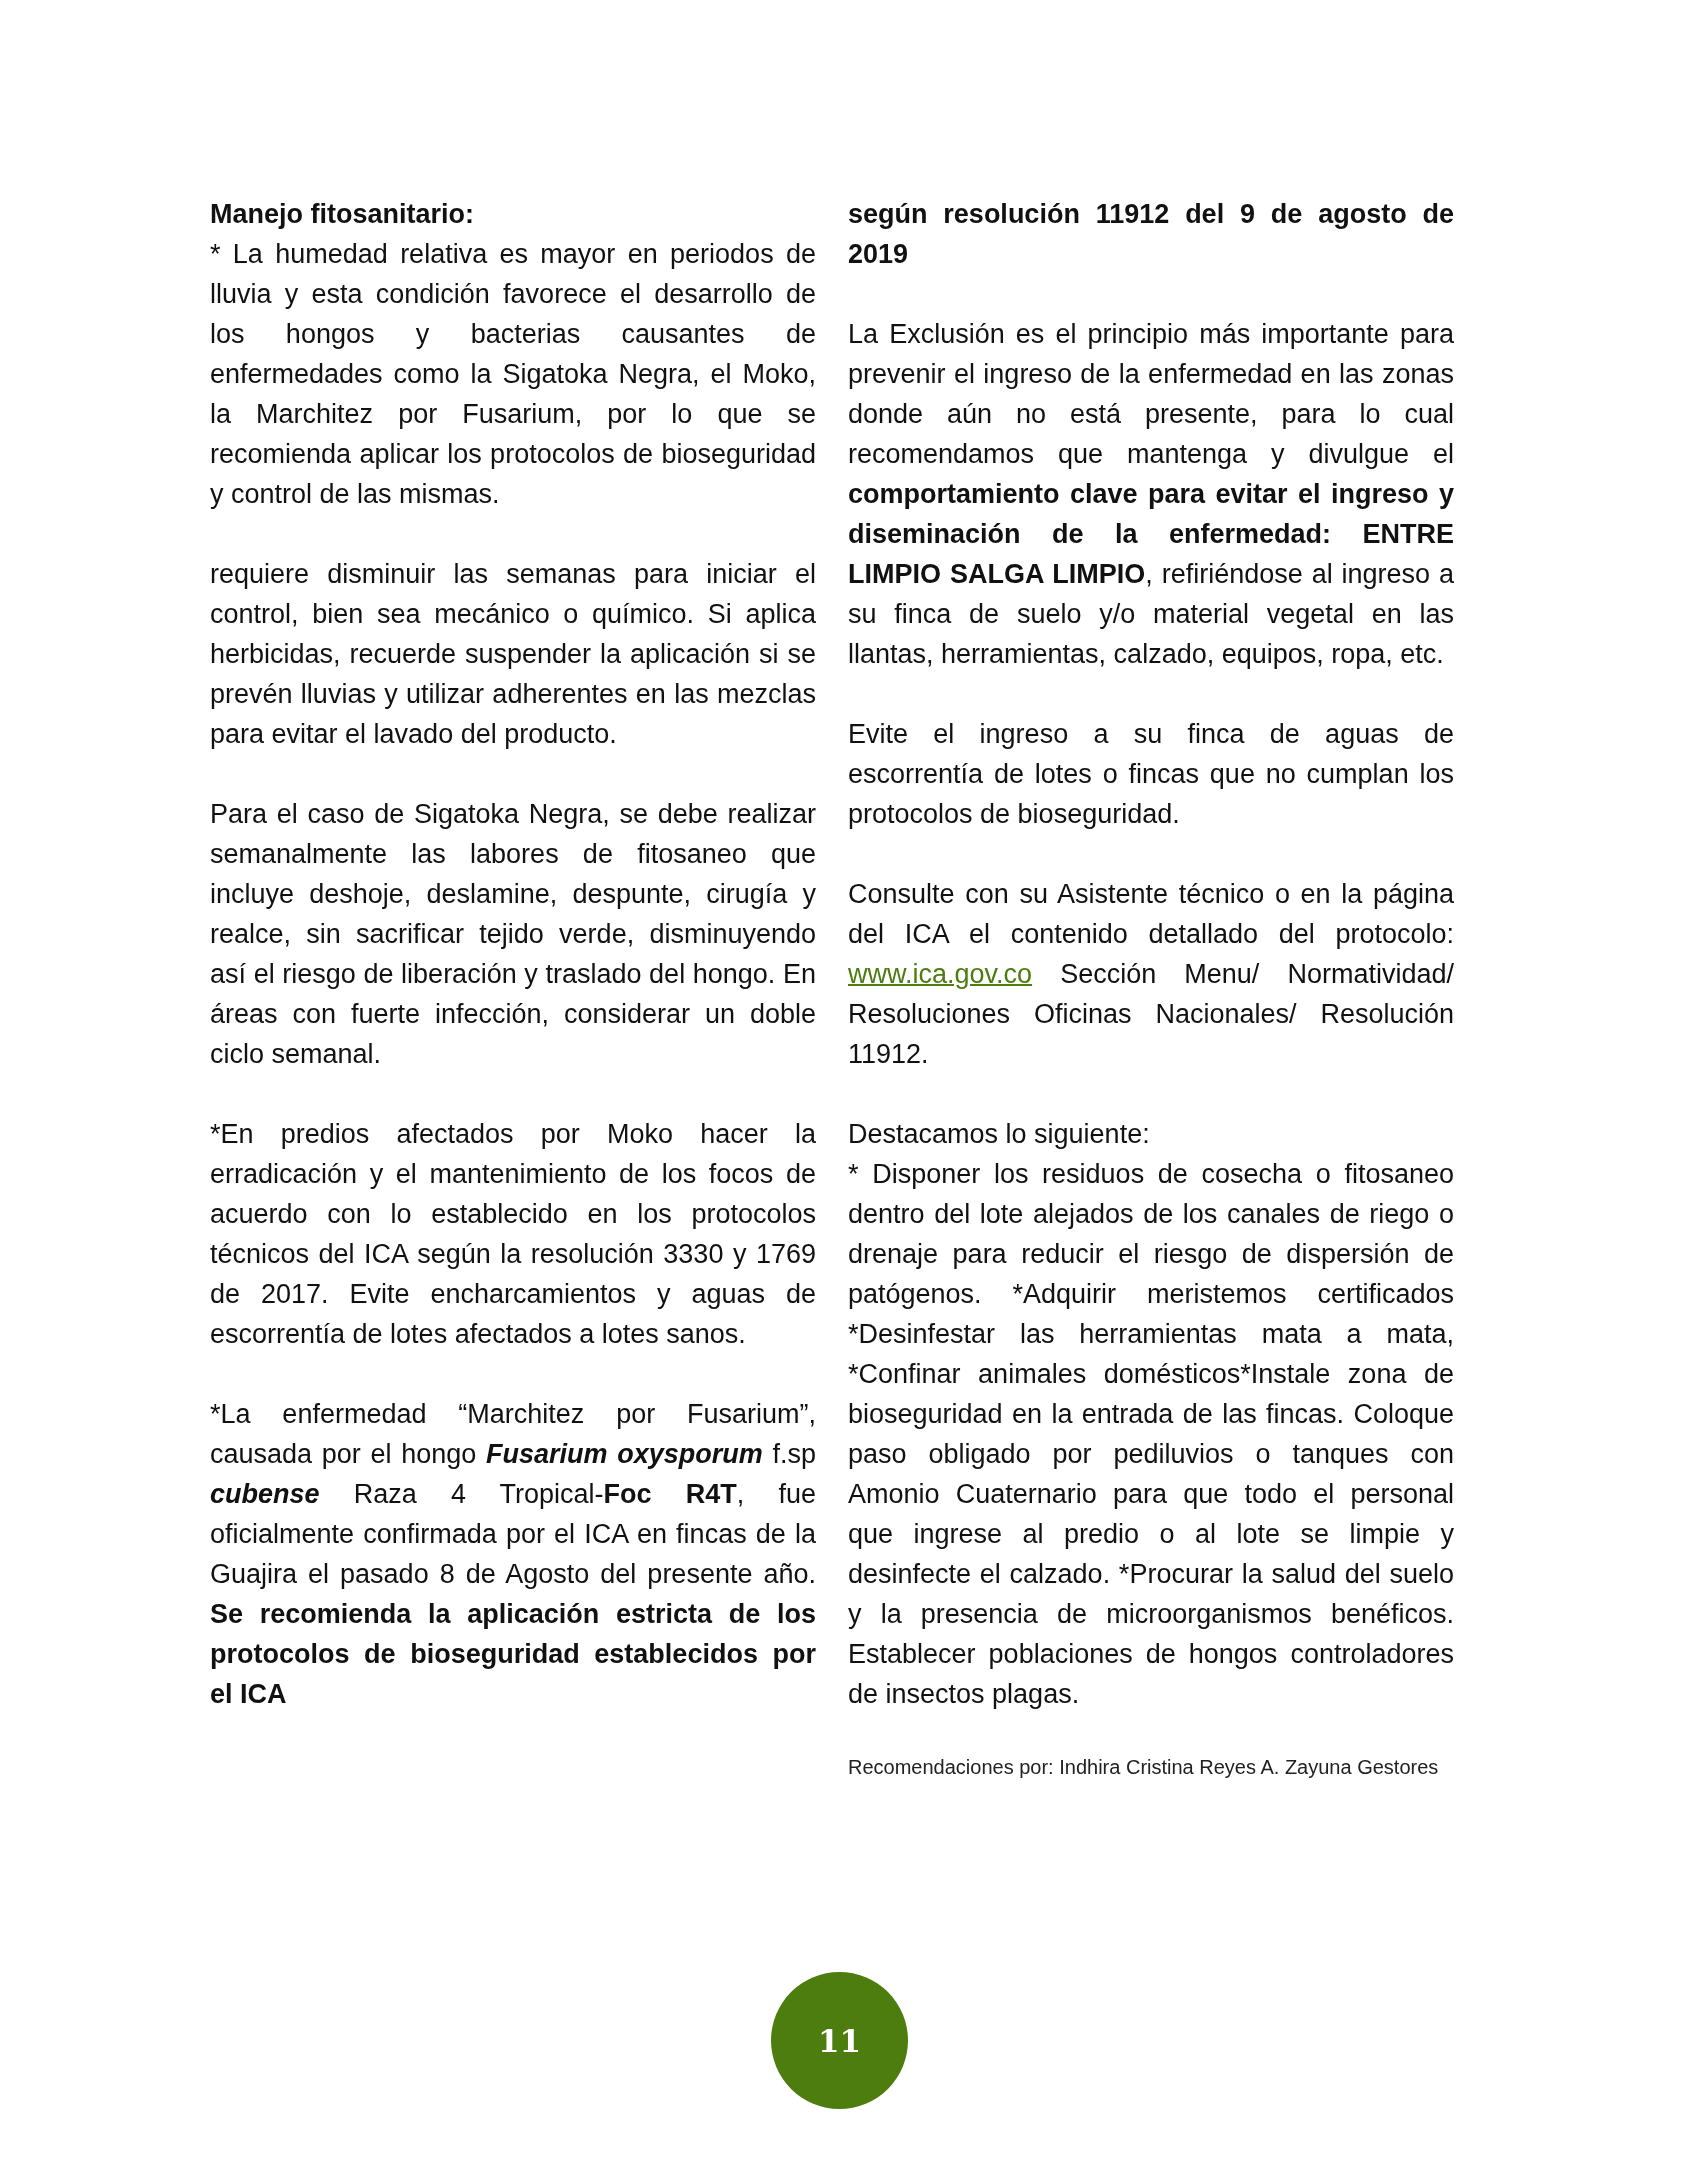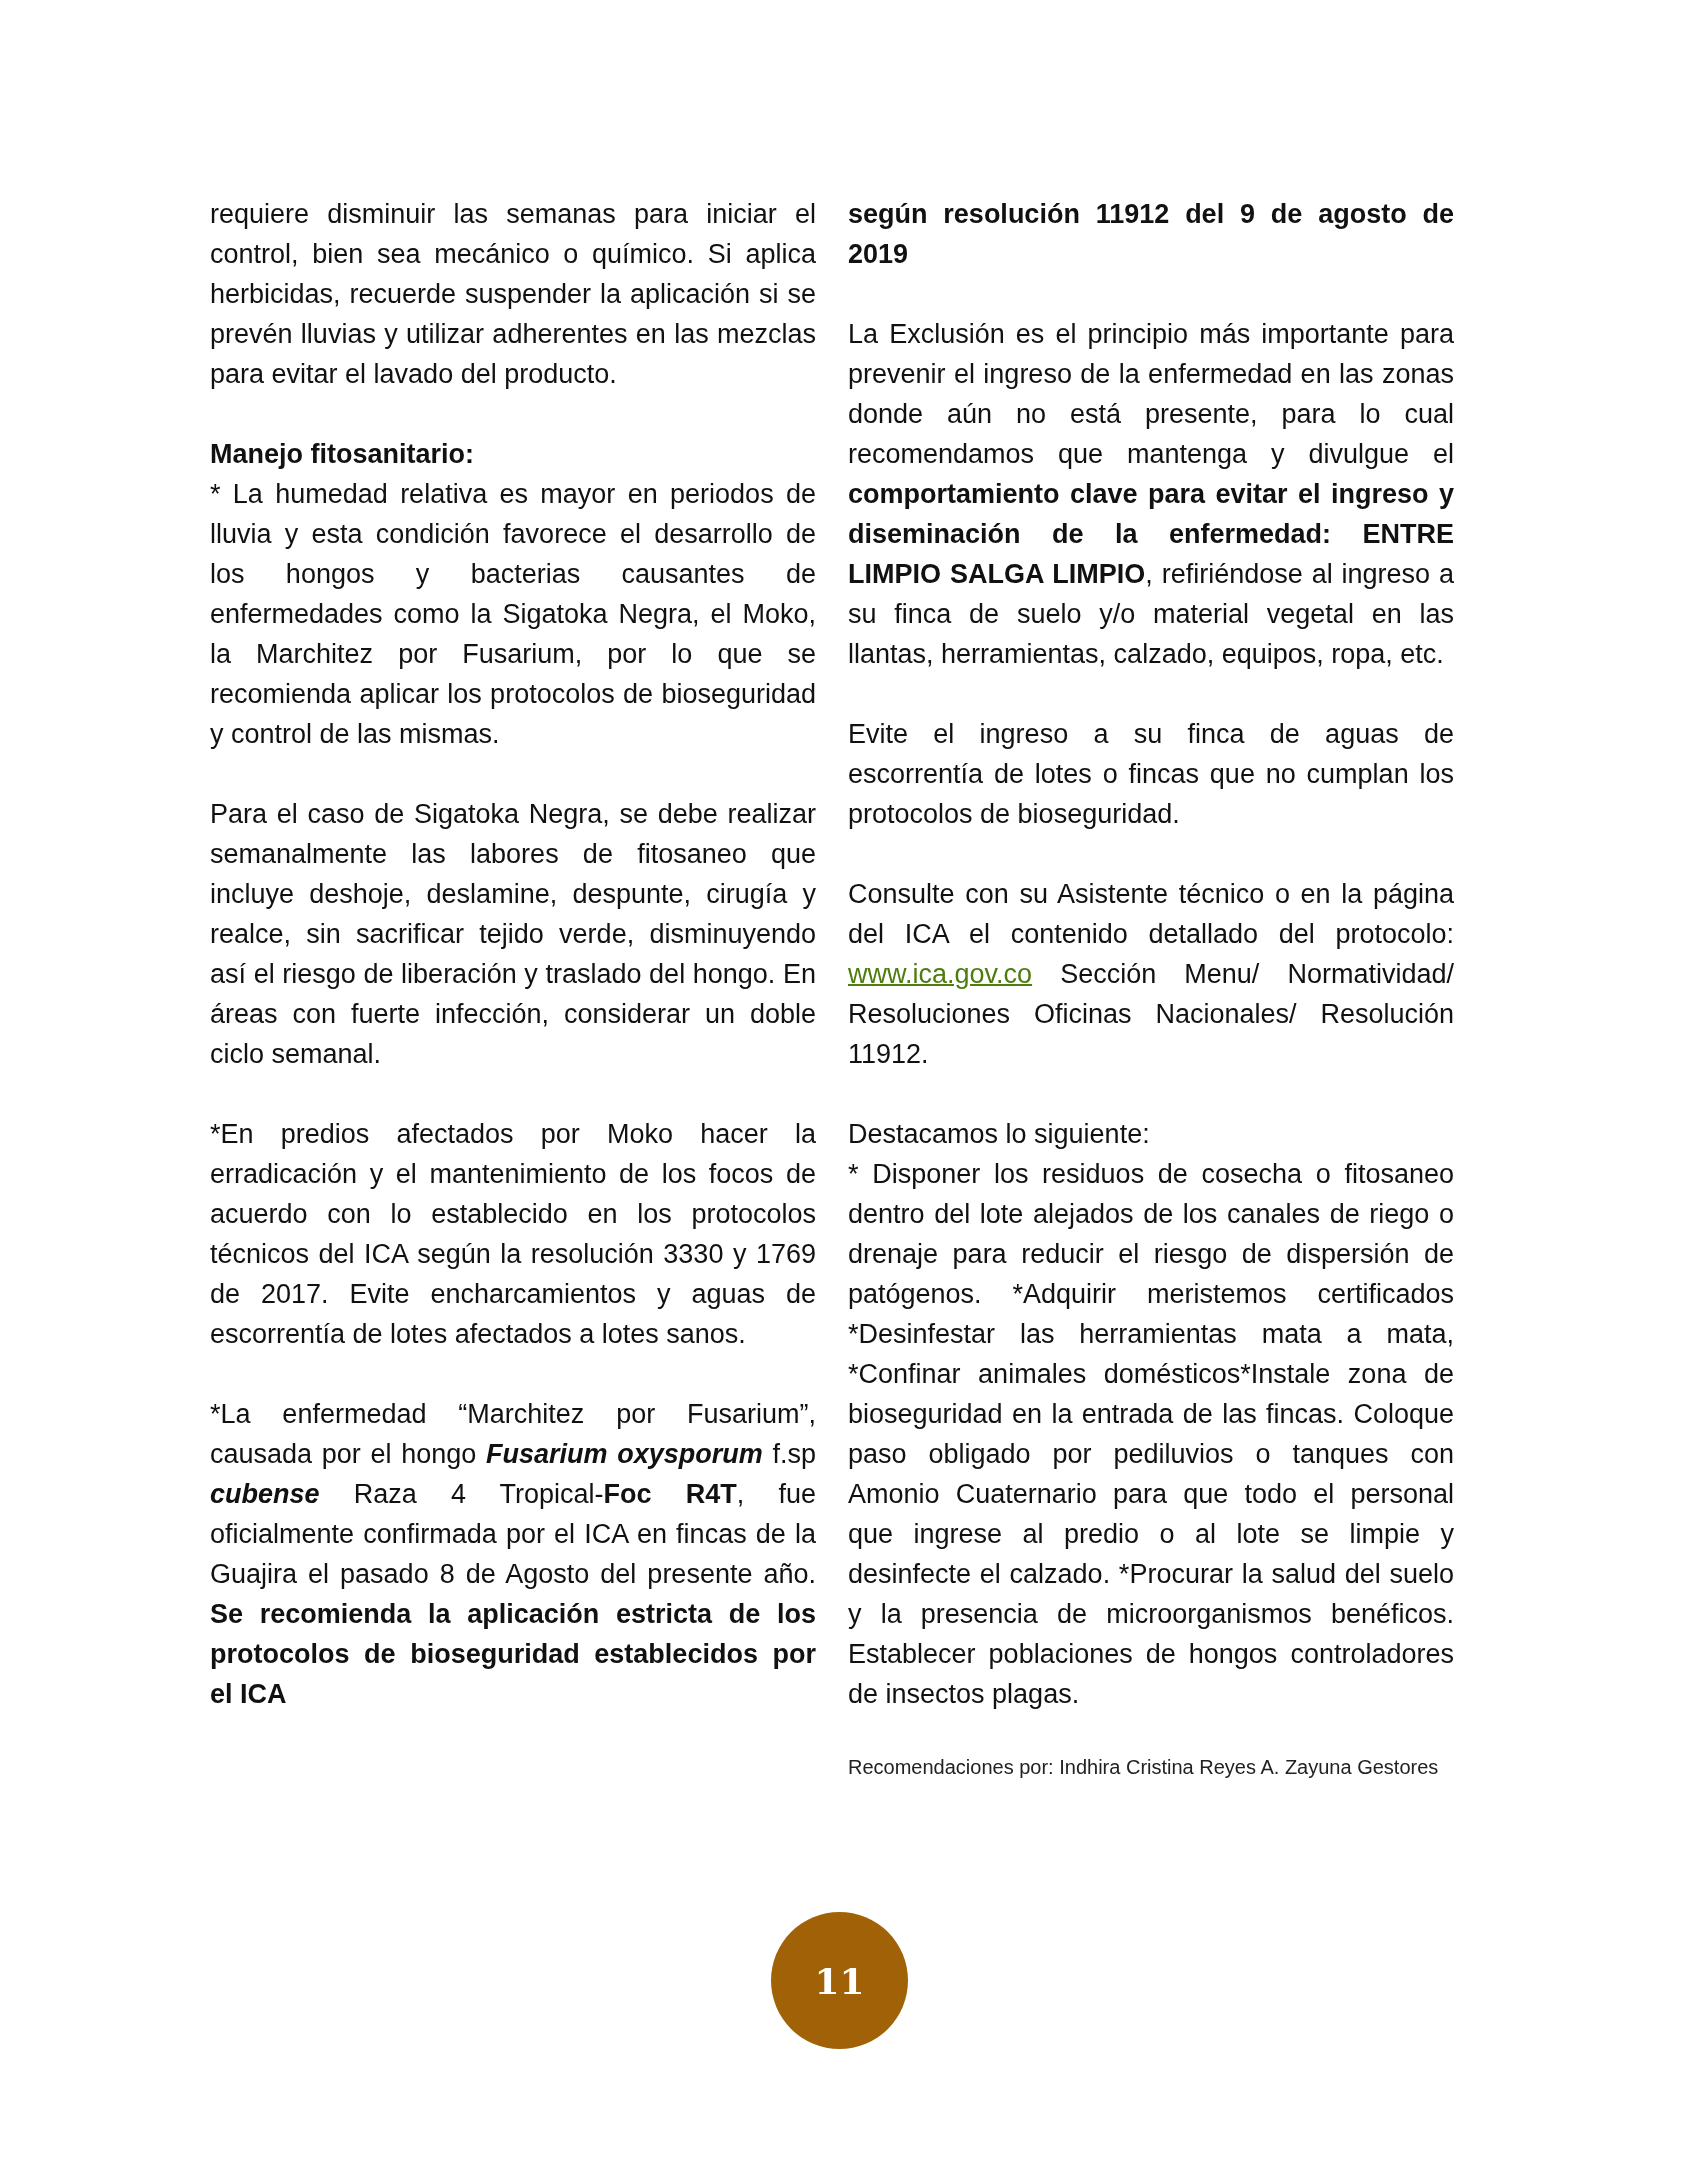--- a/index.html
+++ b/index.html
@@ -9,35 +9,35 @@
          text-align: justify; }
   .col-left { left: 210px; }
   .col-right { left: 848px; }
   .para { margin: 0 0 40px 0; }
   .para.tight { margin-bottom: 0; }
   .heading { font-weight: bold; display: block; text-align: left; }
   b, .b { font-weight: bold; }
   .bi { font-weight: bold; font-style: italic; }
   .link { color: #4d7c0f; text-decoration: underline; text-decoration-thickness: 2px; }
   .credit { font-size: 20px; line-height: 29px; text-align: justify; color: #222; }
-  .page-badge { position: absolute; left: 771px; top: 1912px; width: 137px; height: 137px;
-                border-radius: 50%; background: #a16207; display: flex; align-items: center;
+  .page-badge { position: absolute; left: 771px; top: 1972px; width: 137px; height: 137px;
+                border-radius: 50%; background: #4d7c0f; display: flex; align-items: center;
                 justify-content: center; color: #ffffff; font-family: "DejaVu Serif", serif;
-                font-weight: bold; font-size: 36px; }
+                font-weight: bold; font-size: 31px; }
 </style>
 </head>
 <body>
 
 <div class="col col-left">
-  <p class="para">requiere disminuir las semanas para iniciar el control, bien sea mecánico o químico. Si aplica herbicidas, recuerde suspender la aplicación si se prevén lluvias y utilizar adherentes en las mezclas para evitar el lavado del producto.</p>
-
   <p class="para">
     <span class="heading">Manejo fitosanitario:</span>
     <span>* La humedad relativa es mayor en periodos de lluvia y esta condición favorece el desarrollo de los hongos y bacterias causantes de enfermedades como la Sigatoka Negra, el Moko, la Marchitez por Fusarium, por lo que se recomienda aplicar los protocolos de bioseguridad y control de las mismas.</span>
   </p>
+
+  <p class="para">requiere disminuir las semanas para iniciar el control, bien sea mecánico o químico. Si aplica herbicidas, recuerde suspender la aplicación si se prevén lluvias y utilizar adherentes en las mezclas para evitar el lavado del producto.</p>
 
   <p class="para">Para el caso de Sigatoka Negra, se debe realizar semanalmente las labores de fitosaneo que incluye deshoje, deslamine, despunte, cirugía y realce, sin sacrificar tejido verde, disminuyendo así el riesgo de liberación y traslado del hongo.  En áreas con fuerte infección, considerar un doble ciclo semanal.</p>
 
   <p class="para">*En predios afectados por Moko hacer la erradicación y el mantenimiento de los focos de acuerdo con lo establecido en los protocolos técnicos del ICA según la resolución 3330 y 1769 de 2017. Evite encharcamientos y aguas de escorrentía de lotes afectados a lotes sanos.</p>
 
   <p class="para tight"><span>*La enfermedad “Marchitez por Fusarium”, causada por el hongo </span><span class="bi">Fusarium oxysporum</span><span> f.sp </span><span class="bi">cubense</span><span> Raza 4 Tropical-</span><span class="b">Foc R4T</span><span>, fue oficialmente confirmada por el ICA en fincas de la Guajira el pasado 8 de Agosto del presente año. </span><span class="b">Se recomienda la aplicación estricta de los protocolos de bioseguridad establecidos por el ICA</span></p>
 </div>
 
 <div class="col col-right">
   <p class="para"><span class="b">según resolución 11912 del 9 de agosto de 2019</span></p>

